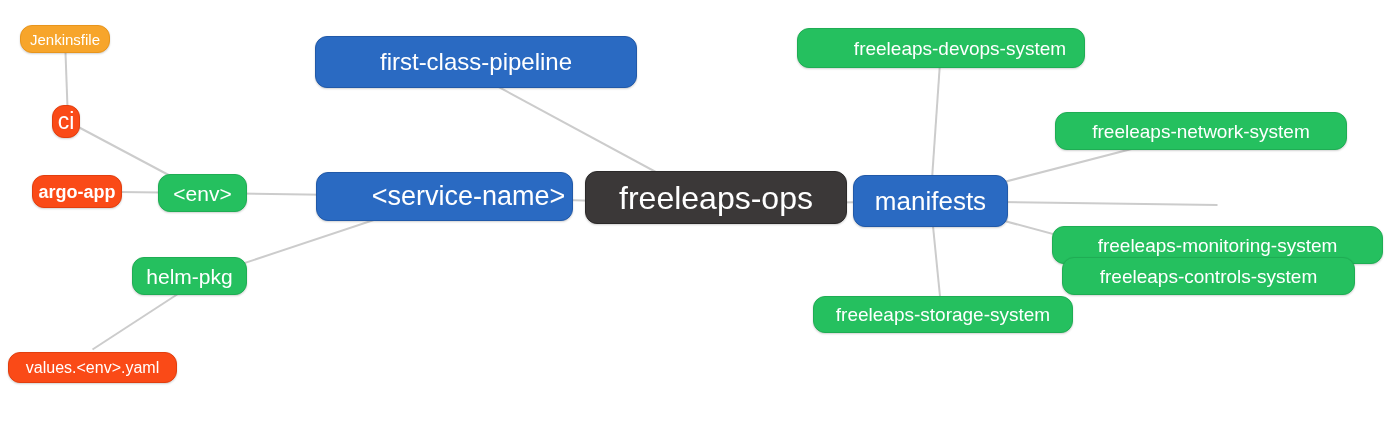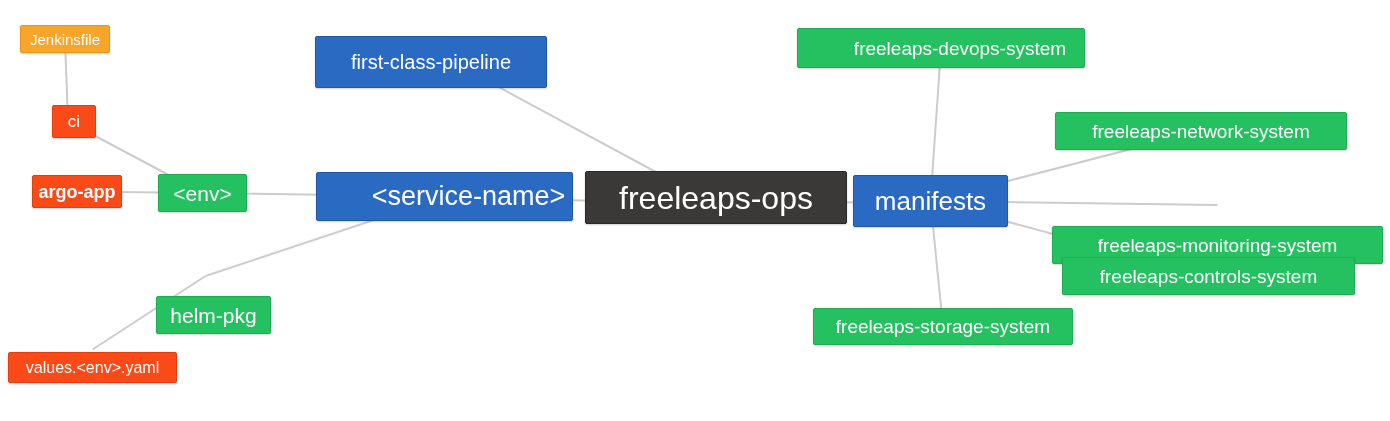--- a/index.html
+++ b/index.html
@@ -21,21 +21,21 @@
     top: 0;
     width: 1390px;
     height: 421px;
   }
   .node {
     position: absolute;
     display: flex;
     align-items: center;
     justify-content: center;
     box-sizing: border-box;
-    border-radius: 2px;
+    border-radius: 12px;
     color: #ffffff;
     white-space: nowrap;
     cursor: pointer;
     box-shadow: 0 1px 2px rgba(0,0,0,0.18);
     user-select: none;
     line-height: 1;
   }
 </style>
 </head>
 <body>
@@ -52,28 +52,28 @@
       <line x1="444.5" y1="196.5" x2="716" y2="204.5" stroke="#cccccc" stroke-width="2"></line>
       <line x1="716" y1="204.5" x2="930.5" y2="201" stroke="#cccccc" stroke-width="2"></line>
       <line x1="930.5" y1="201" x2="941" y2="48" stroke="#cccccc" stroke-width="2"></line>
       <line x1="930.5" y1="201" x2="1201" y2="131" stroke="#cccccc" stroke-width="2"></line>
       <line x1="930.5" y1="201" x2="1217.5" y2="205" stroke="#cccccc" stroke-width="2"></line>
       <line x1="930.5" y1="201" x2="1208.5" y2="276" stroke="#cccccc" stroke-width="2"></line>
       <line x1="930.5" y1="201" x2="943" y2="326.5" stroke="#cccccc" stroke-width="2"></line>
     </svg>
   <div id="nodes-layer">
       <div class="node" style="left: 20px; top: 25px; width: 90px; height: 28px; font-size: 15px; background: rgb(247, 165, 43); border: 1px solid rgb(232, 149, 28); color: rgb(255, 255, 255);">Jenkinsfile</div>
-      <div class="node" style="left: 52px; top: 105px; width: 44px; height: 33px; font-size: 17px; background: rgb(250, 74, 23); border: 1px solid rgb(226, 62, 14); color: rgb(255, 255, 255);">ci</div>
+      <div class="node" style="left: 52px; top: 105px; width: 28px; height: 33px; font-size: 23px; background: rgb(250, 74, 23); border: 1px solid rgb(226, 62, 14); color: rgb(255, 255, 255);">ci</div>
       <div class="node" style="left: 32px; top: 175px; width: 90px; height: 33px; font-size: 18px; background: rgb(250, 74, 23); border: 1px solid rgb(226, 62, 14); color: rgb(255, 255, 255); font-weight: bold;">argo-app</div>
       <div class="node" style="left: 158px; top: 174px; width: 89px; height: 38px; font-size: 21px; background: rgb(37, 192, 95); border: 1px solid rgb(31, 173, 84); color: rgb(255, 255, 255);">&lt;env&gt;</div>
-      <div class="node" style="left: 156px; top: 257px; width: 115px; height: 38px; font-size: 21px; background: rgb(37, 192, 95); border: 1px solid rgb(31, 173, 84); color: rgb(255, 255, 255); margin-top: 39px;">helm-pkg</div>
+      <div class="node" style="left: 132px; top: 257px; width: 115px; height: 38px; font-size: 21px; background: rgb(37, 192, 95); border: 1px solid rgb(31, 173, 84); color: rgb(255, 255, 255);">helm-pkg</div>
       <div class="node" style="left: 8px; top: 352px; width: 169px; height: 31px; font-size: 16px; background: rgb(250, 74, 23); border: 1px solid rgb(226, 62, 14); color: rgb(255, 255, 255);">values.&lt;env&gt;.yaml</div>
       <div class="node" style="left: 316px; top: 172px; width: 257px; height: 49px; font-size: 27px; background: rgb(42, 106, 194); border: 1px solid rgb(33, 89, 168); color: rgb(255, 255, 255); padding-left: 48px;">&lt;service-name&gt;</div>
-      <div class="node" style="left: 315px; top: 36px; width: 232px; height: 52px; font-size: 20px; background: rgb(42, 106, 194); border: 1px solid rgb(33, 89, 168); color: rgb(255, 255, 255);">first-class-pipeline</div>
+      <div class="node" style="left: 315px; top: 36px; width: 322px; height: 52px; font-size: 24px; background: rgb(42, 106, 194); border: 1px solid rgb(33, 89, 168); color: rgb(255, 255, 255);">first-class-pipeline</div>
       <div class="node" style="left: 585px; top: 171px; width: 262px; height: 53px; font-size: 32px; background: rgb(59, 56, 56); border: 1px solid rgb(43, 41, 41); color: rgb(255, 255, 255);">freeleaps-ops</div>
       <div class="node" style="left: 853px; top: 175px; width: 155px; height: 52px; font-size: 26px; background: rgb(42, 106, 194); border: 1px solid rgb(33, 89, 168); color: rgb(255, 255, 255);">manifests</div>
       <div class="node" style="left: 797px; top: 28px; width: 288px; height: 40px; font-size: 19px; background: rgb(37, 192, 95); border: 1px solid rgb(31, 173, 84); color: rgb(255, 255, 255); padding-left: 38px;">freeleaps-devops-system</div>
       <div class="node" style="left: 1055px; top: 112px; width: 292px; height: 38px; font-size: 19px; background: rgb(37, 192, 95); border: 1px solid rgb(31, 173, 84); color: rgb(255, 255, 255);">freeleaps-network-system</div>
       <div class="node" style="left: 1052px; top: 186px; width: 331px; height: 38px; font-size: 19px; background: rgb(37, 192, 95); border: 1px solid rgb(31, 173, 84); color: rgb(255, 255, 255); margin-top: 40px;">freeleaps-monitoring-system</div>
       <div class="node" style="left: 1062px; top: 257px; width: 293px; height: 38px; font-size: 19px; background: rgb(37, 192, 95); border: 1px solid rgb(31, 173, 84); color: rgb(255, 255, 255);">freeleaps-controls-system</div>
-      <div class="node" style="left: 813px; top: 308px; width: 260px; height: 37px; font-size: 19px; background: rgb(37, 192, 95); border: 1px solid rgb(31, 173, 84); color: rgb(255, 255, 255);">freeleaps-storage-system</div>
+      <div class="node" style="left: 813px; top: 296px; width: 260px; height: 37px; font-size: 19px; background: rgb(37, 192, 95); border: 1px solid rgb(31, 173, 84); color: rgb(255, 255, 255);">freeleaps-storage-system</div>
     </div>
 </div>
 
 </body></html>

